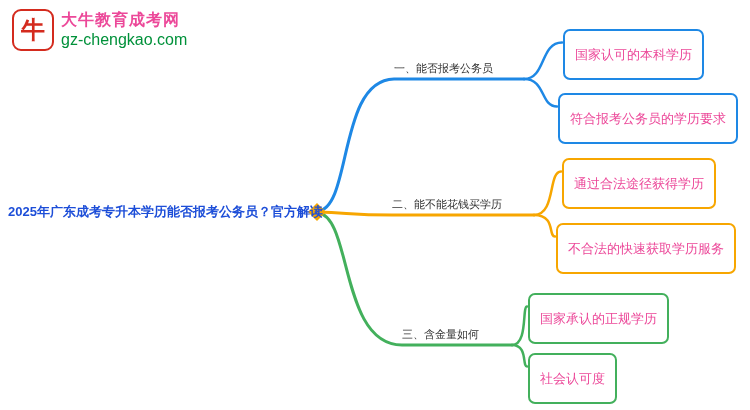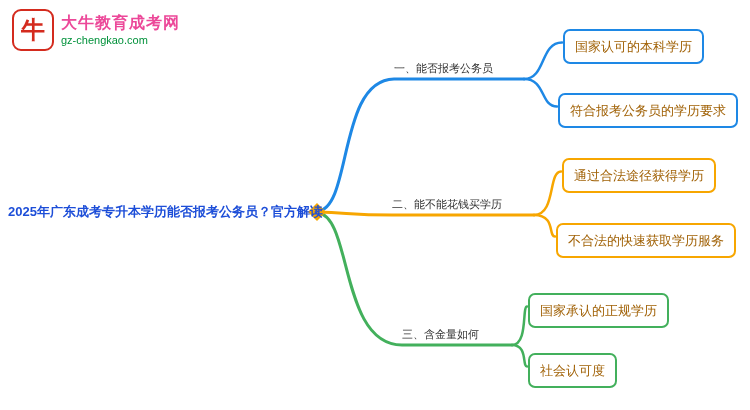--- a/index.html
+++ b/index.html
@@ -9,38 +9,38 @@
   }
   
   .logo{position:absolute;top:9px;left:12px;display:flex;align-items:center;gap:7px;cursor:pointer;}
   .logo-mark{
     width:42px;height:42px;border:2px solid #d42b1e;border-radius:9px;
     color:#d42b1e;display:flex;align-items:center;justify-content:center;
     font-size:24px;font-weight:bold;background:#fff;box-sizing:border-box;
   }
   .logo-text{display:flex;flex-direction:column;justify-content:center;}
   .logo-brand{color:#ec4899;font-weight:bold;font-size:16px;line-height:1.25;letter-spacing:1px;}
-  .logo-domain{color:#00913a;font-size:11px;line-height:1.3;}
+  .logo-domain{color:#00913a;font-size:16px;line-height:1.3;}
   
   .root-label{
     position:absolute;left:8px;top:203px;font-size:13px;font-weight:bold;
     color:#1d4ed8;white-space:nowrap;line-height:17px;cursor:default;
   }
   
   .branch-label{
     position:absolute;font-size:11px;font-weight:400;color:#333;
     white-space:nowrap;line-height:18px;cursor:pointer;
   }
   #bl1{left:394px;top:59px;}
   #bl2{left:392px;top:195px;}
   #bl3{left:402px;top:325px;}
   
   .node{
     position:absolute;border:2px solid #999;border-radius:7px;background:#fff;
-    padding:8px 10px;font-size:13px;color:#a16207;white-space:nowrap;
+    padding:16px 10px;font-size:13px;color:#ec4899;white-space:nowrap;
     line-height:15px;cursor:pointer;box-sizing:border-box;
   }
   .node.blue{border-color:#1e88e5;}
   .node.orange{border-color:#f7a600;text-align:right;}
   .node.green{border-color:#43b05c;}
   #n1a{left:563px;top:29px;}
   #n1b{left:558px;top:93px;}
   #n2a{left:562px;top:158px;}
   #n2b{left:556px;top:223px;}
   #n3a{left:528px;top:293px;font-family:Liberation Serif, serif;}

